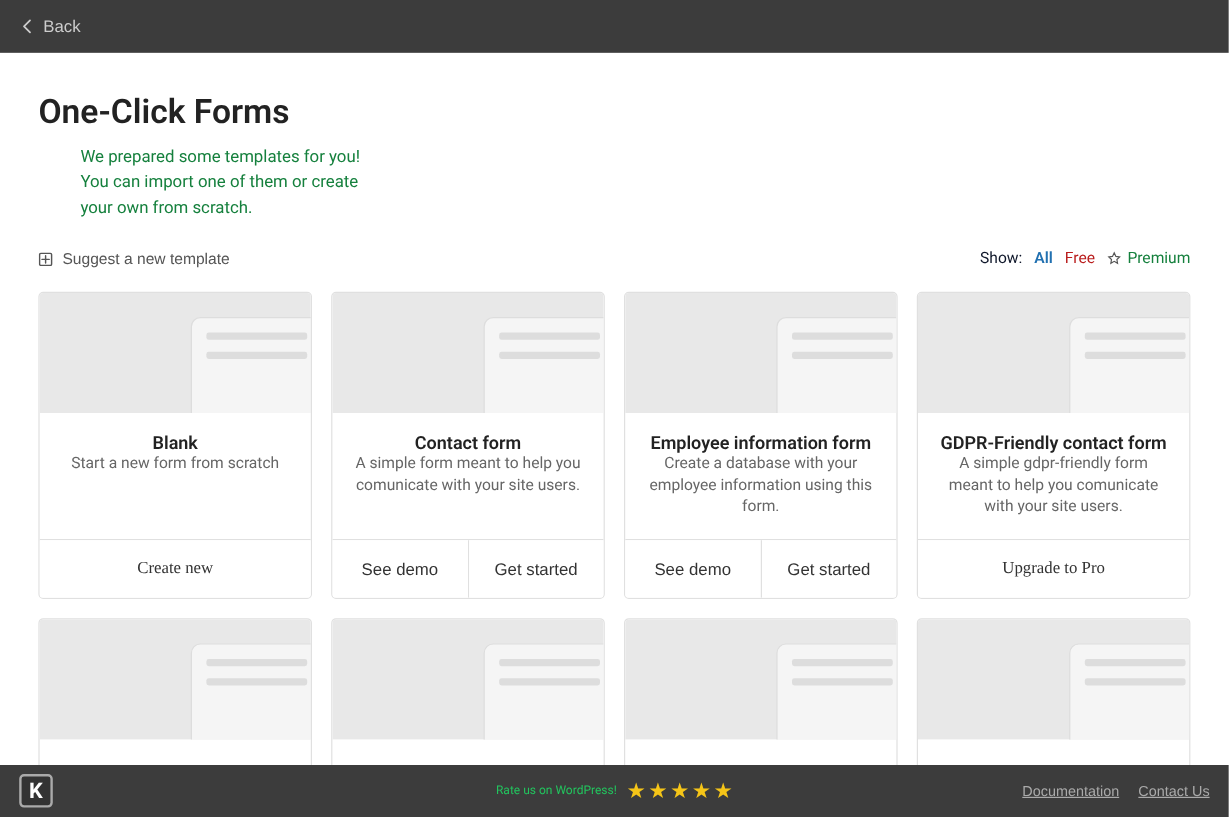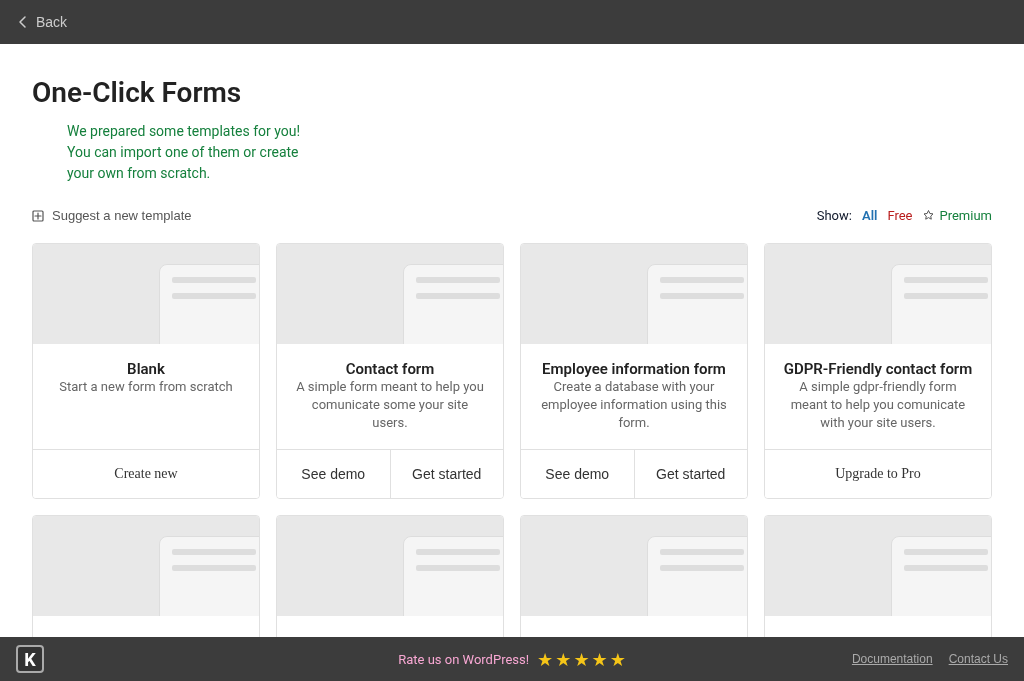--- a/index.html
+++ b/index.html
@@ -215,22 +215,22 @@
     .bottom-center {
       position: absolute;
       left: 50%;
       transform: translateX(-50%);
       display: flex;
       align-items: center;
       gap: 8px;
     }
 
     .rate-text {
-      color: #f9a8d4;
-      font-size: 13px;
+      color: #22c55e;
+      font-size: 10px;
     }
 
     .stars {
       display: flex;
       gap: 2px;
     }
 
     .star {
       color: #f5c518;
       font-size: 18px;
@@ -302,21 +302,21 @@
         <button class="action-btn-single">Create new</button>
       </div>
     </div>
 
     <div class="card">
       <div class="card-preview">
         <div class="form-shape"></div>
       </div>
       <div class="card-body">
         <div class="card-title">Contact form</div>
-        <div class="card-desc">A simple form meant to help you comunicate some your site users.</div>
+        <div class="card-desc">A simple form meant to help you comunicate with your site users.</div>
       </div>
       <div class="card-actions">
         <button class="action-btn">See demo</button>
         <button class="action-btn">Get started</button>
       </div>
     </div>
 
     <div class="card">
       <div class="card-preview">
         <div class="form-shape"></div>

